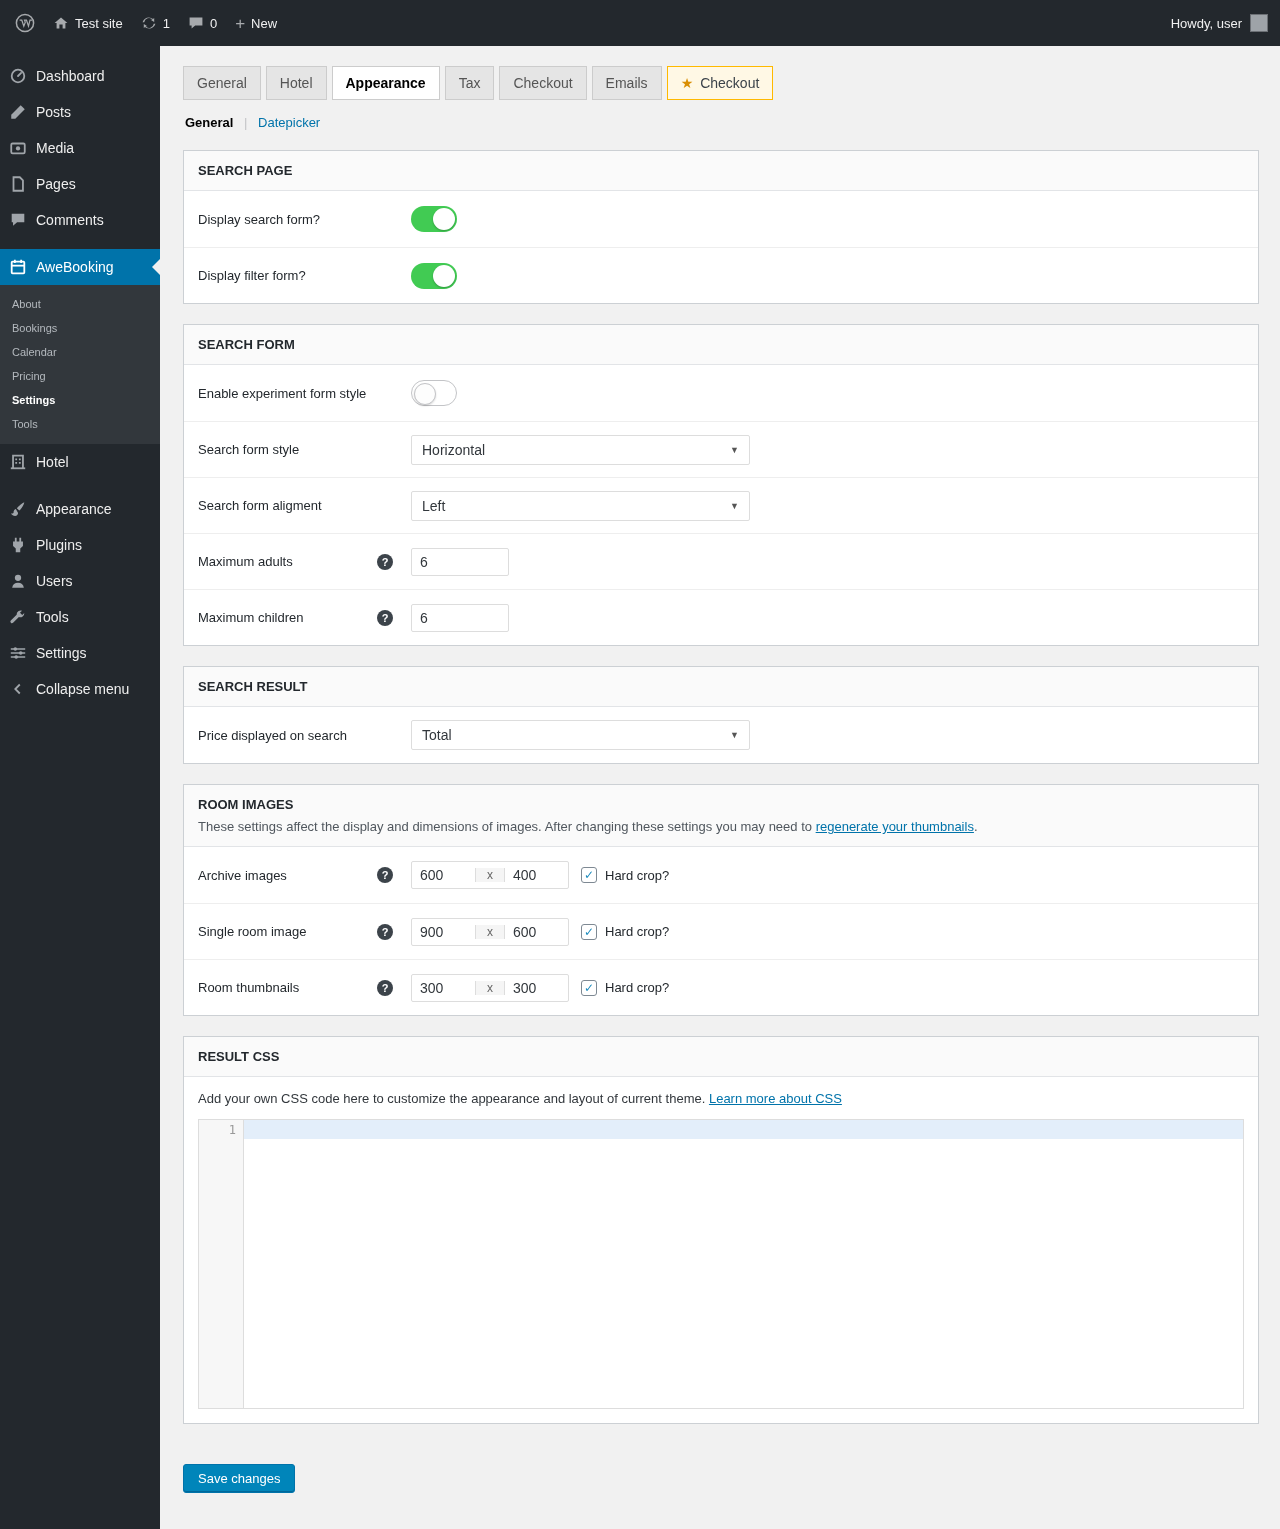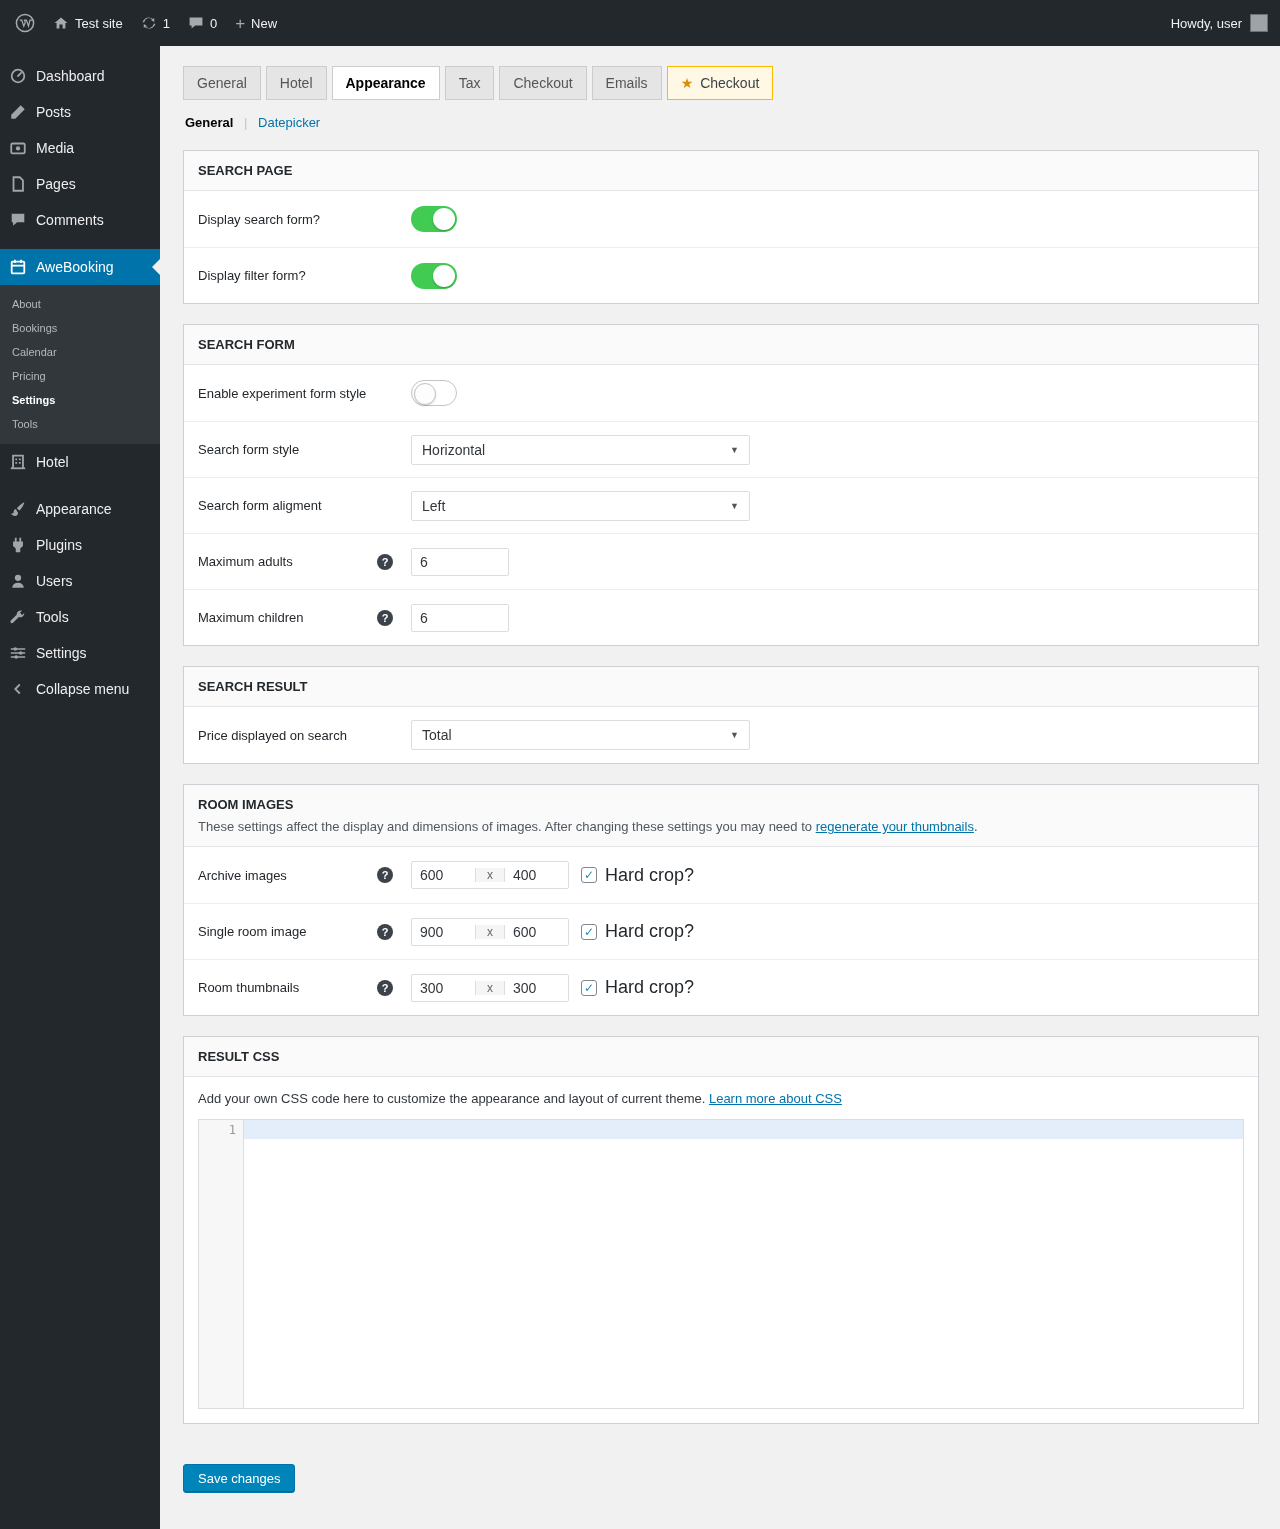--- a/index.html
+++ b/index.html
@@ -108,21 +108,21 @@
   .dim-sep {
     width: 30px; display: flex; align-items: center; justify-content: center;
     background: #f5f5f5; border-left: 1px solid #ddd; border-right: 1px solid #ddd;
     color: #666; font-size: 12px;
   }
   .checkbox {
     width: 16px; height: 16px; border: 1px solid #7e8993; border-radius: 3px; background: #fff;
     margin-left: 12px; display: flex; align-items: center; justify-content: center;
     color: #1e8cbe; font-weight: 700; font-size: 12px; cursor: pointer; flex: 0 0 16px; line-height: 1;
   }
-  .cb-label { margin-left: 8px; font-size: 18px; }
+  .cb-label { margin-left: 8px; font-size: 13px; }
 
   
   .card-body { padding: 14px; }
   .css-desc { margin: 0; font-size: 13px; color: #32373c; }
   .editor { margin-top: 13px; display: flex; height: 290px; border: 1px solid #ddd; background: #fff; }
   .gutter {
     width: 45px; flex: 0 0 45px; background: #f7f7f7; border-right: 1px solid #ddd;
     padding: 3px 7px 0 0; text-align: right; color: #999;
     font-family: "DejaVu Sans Mono", monospace; font-size: 12px;
   }

